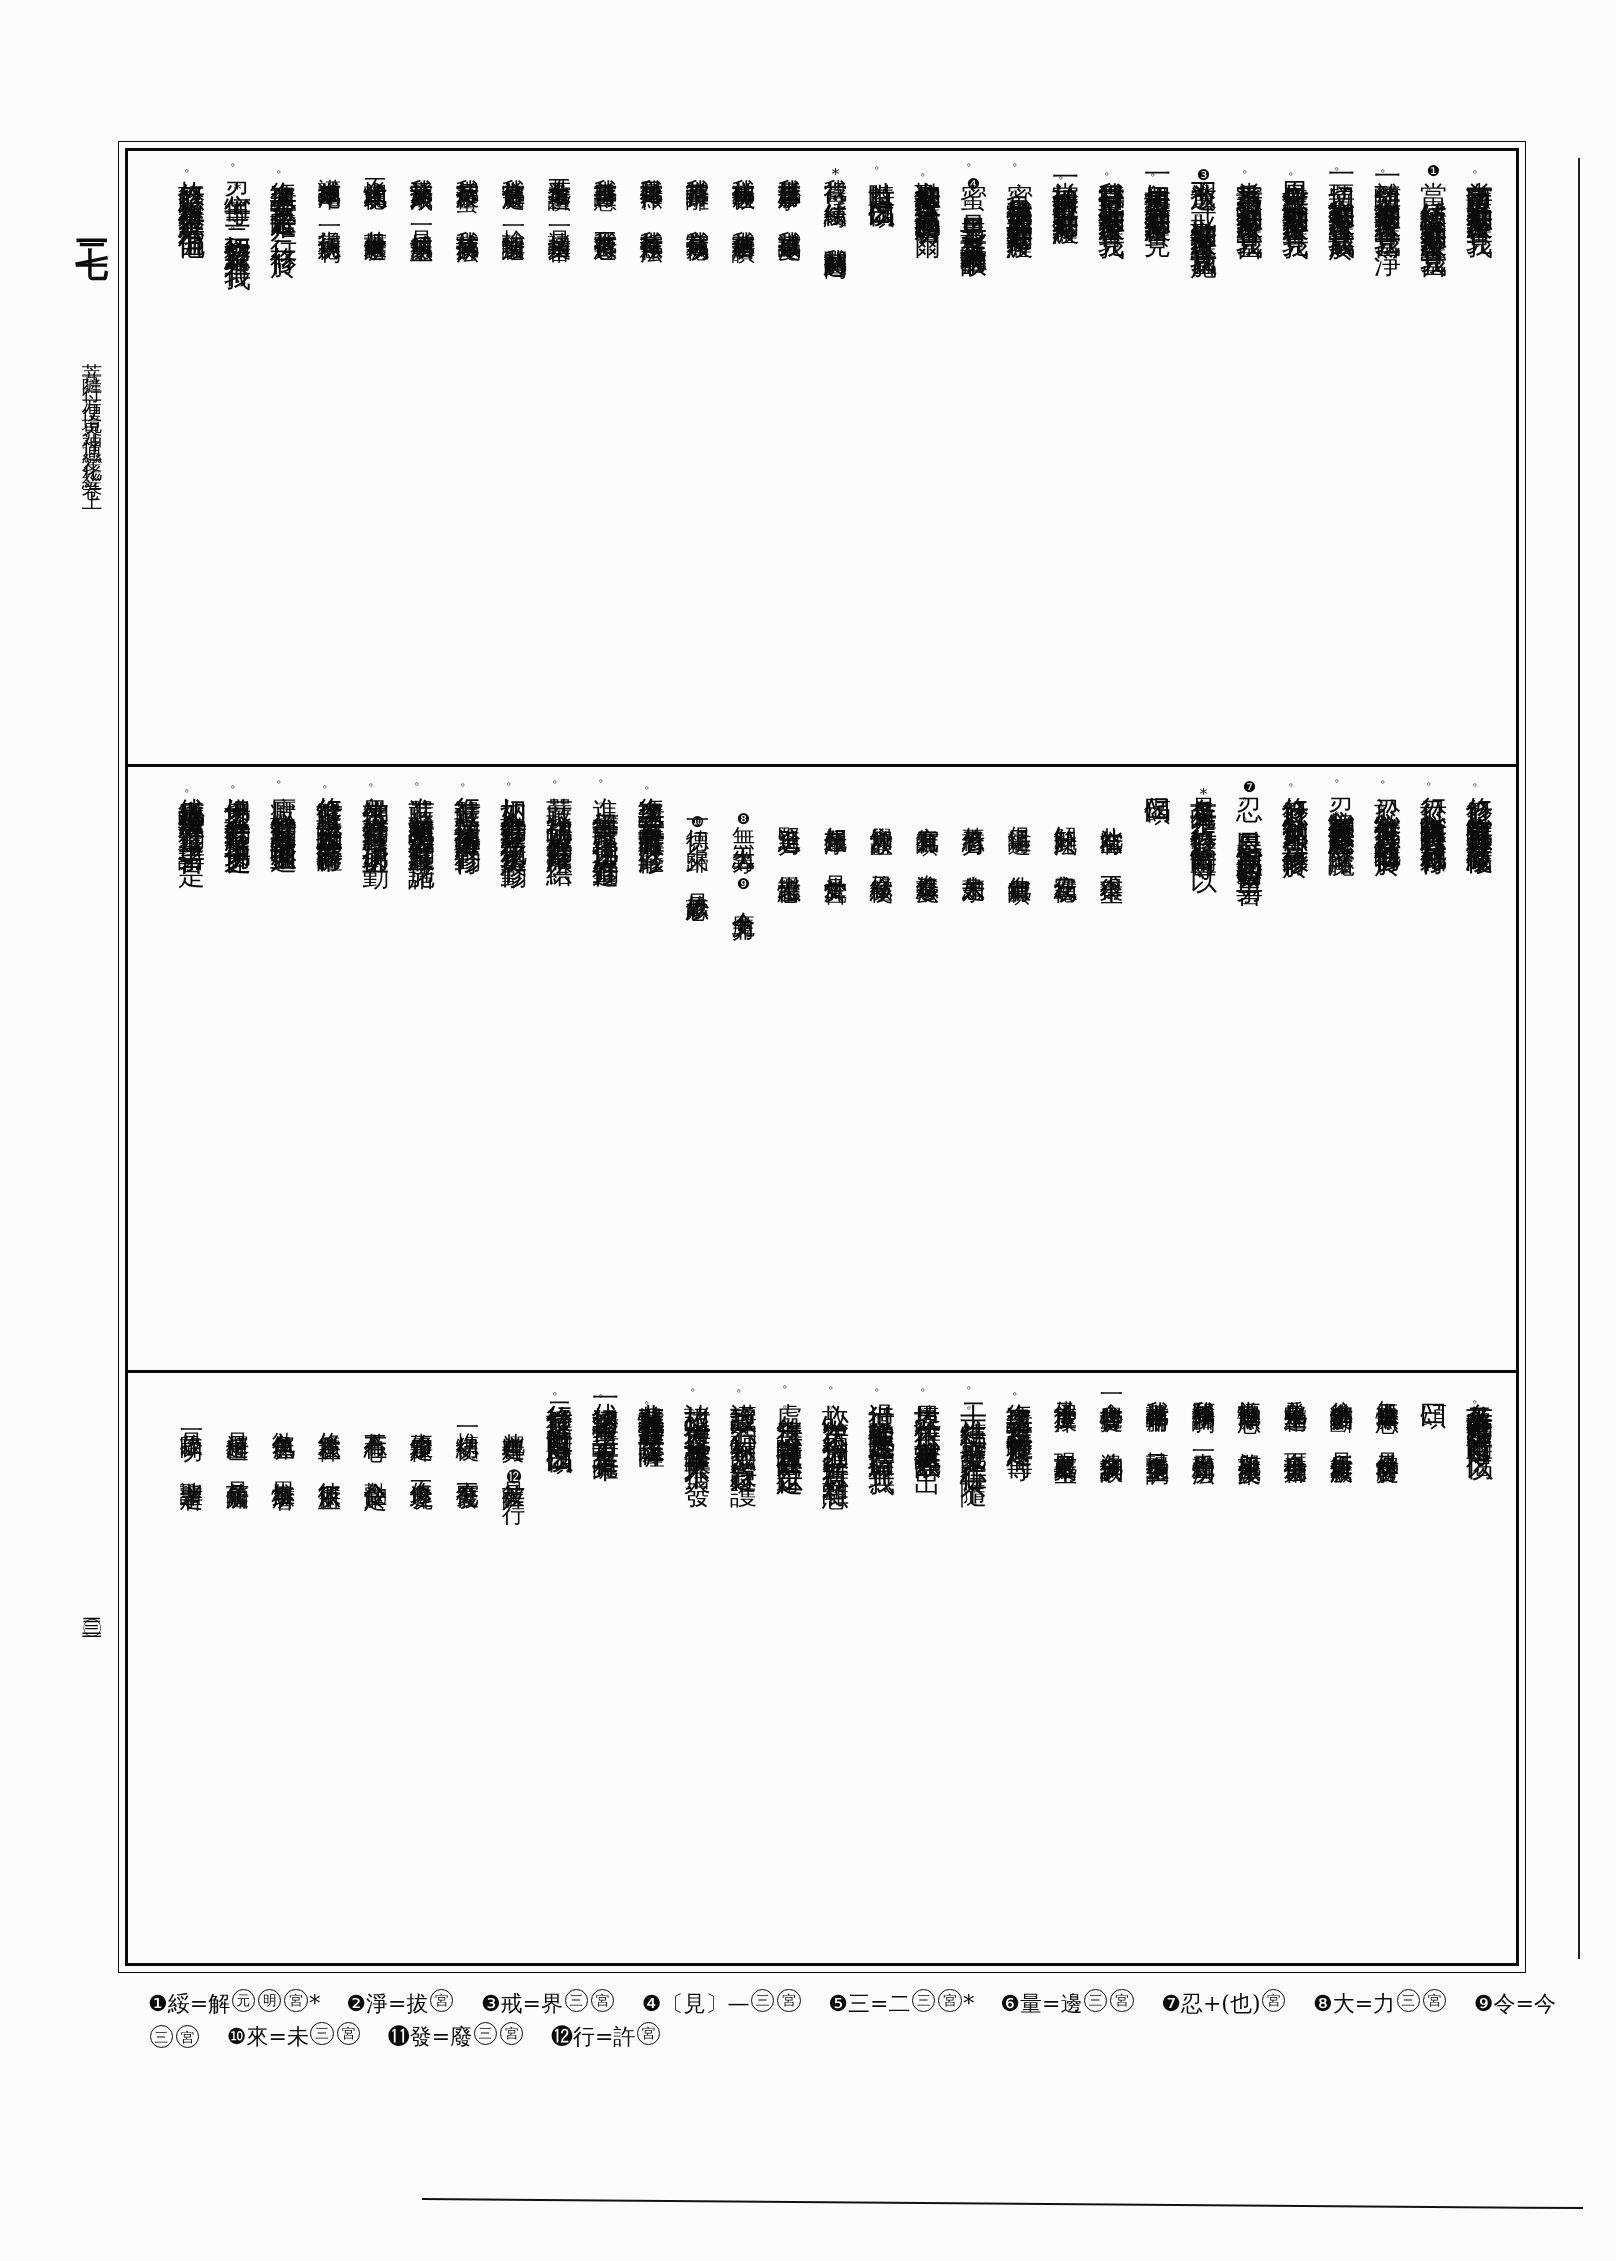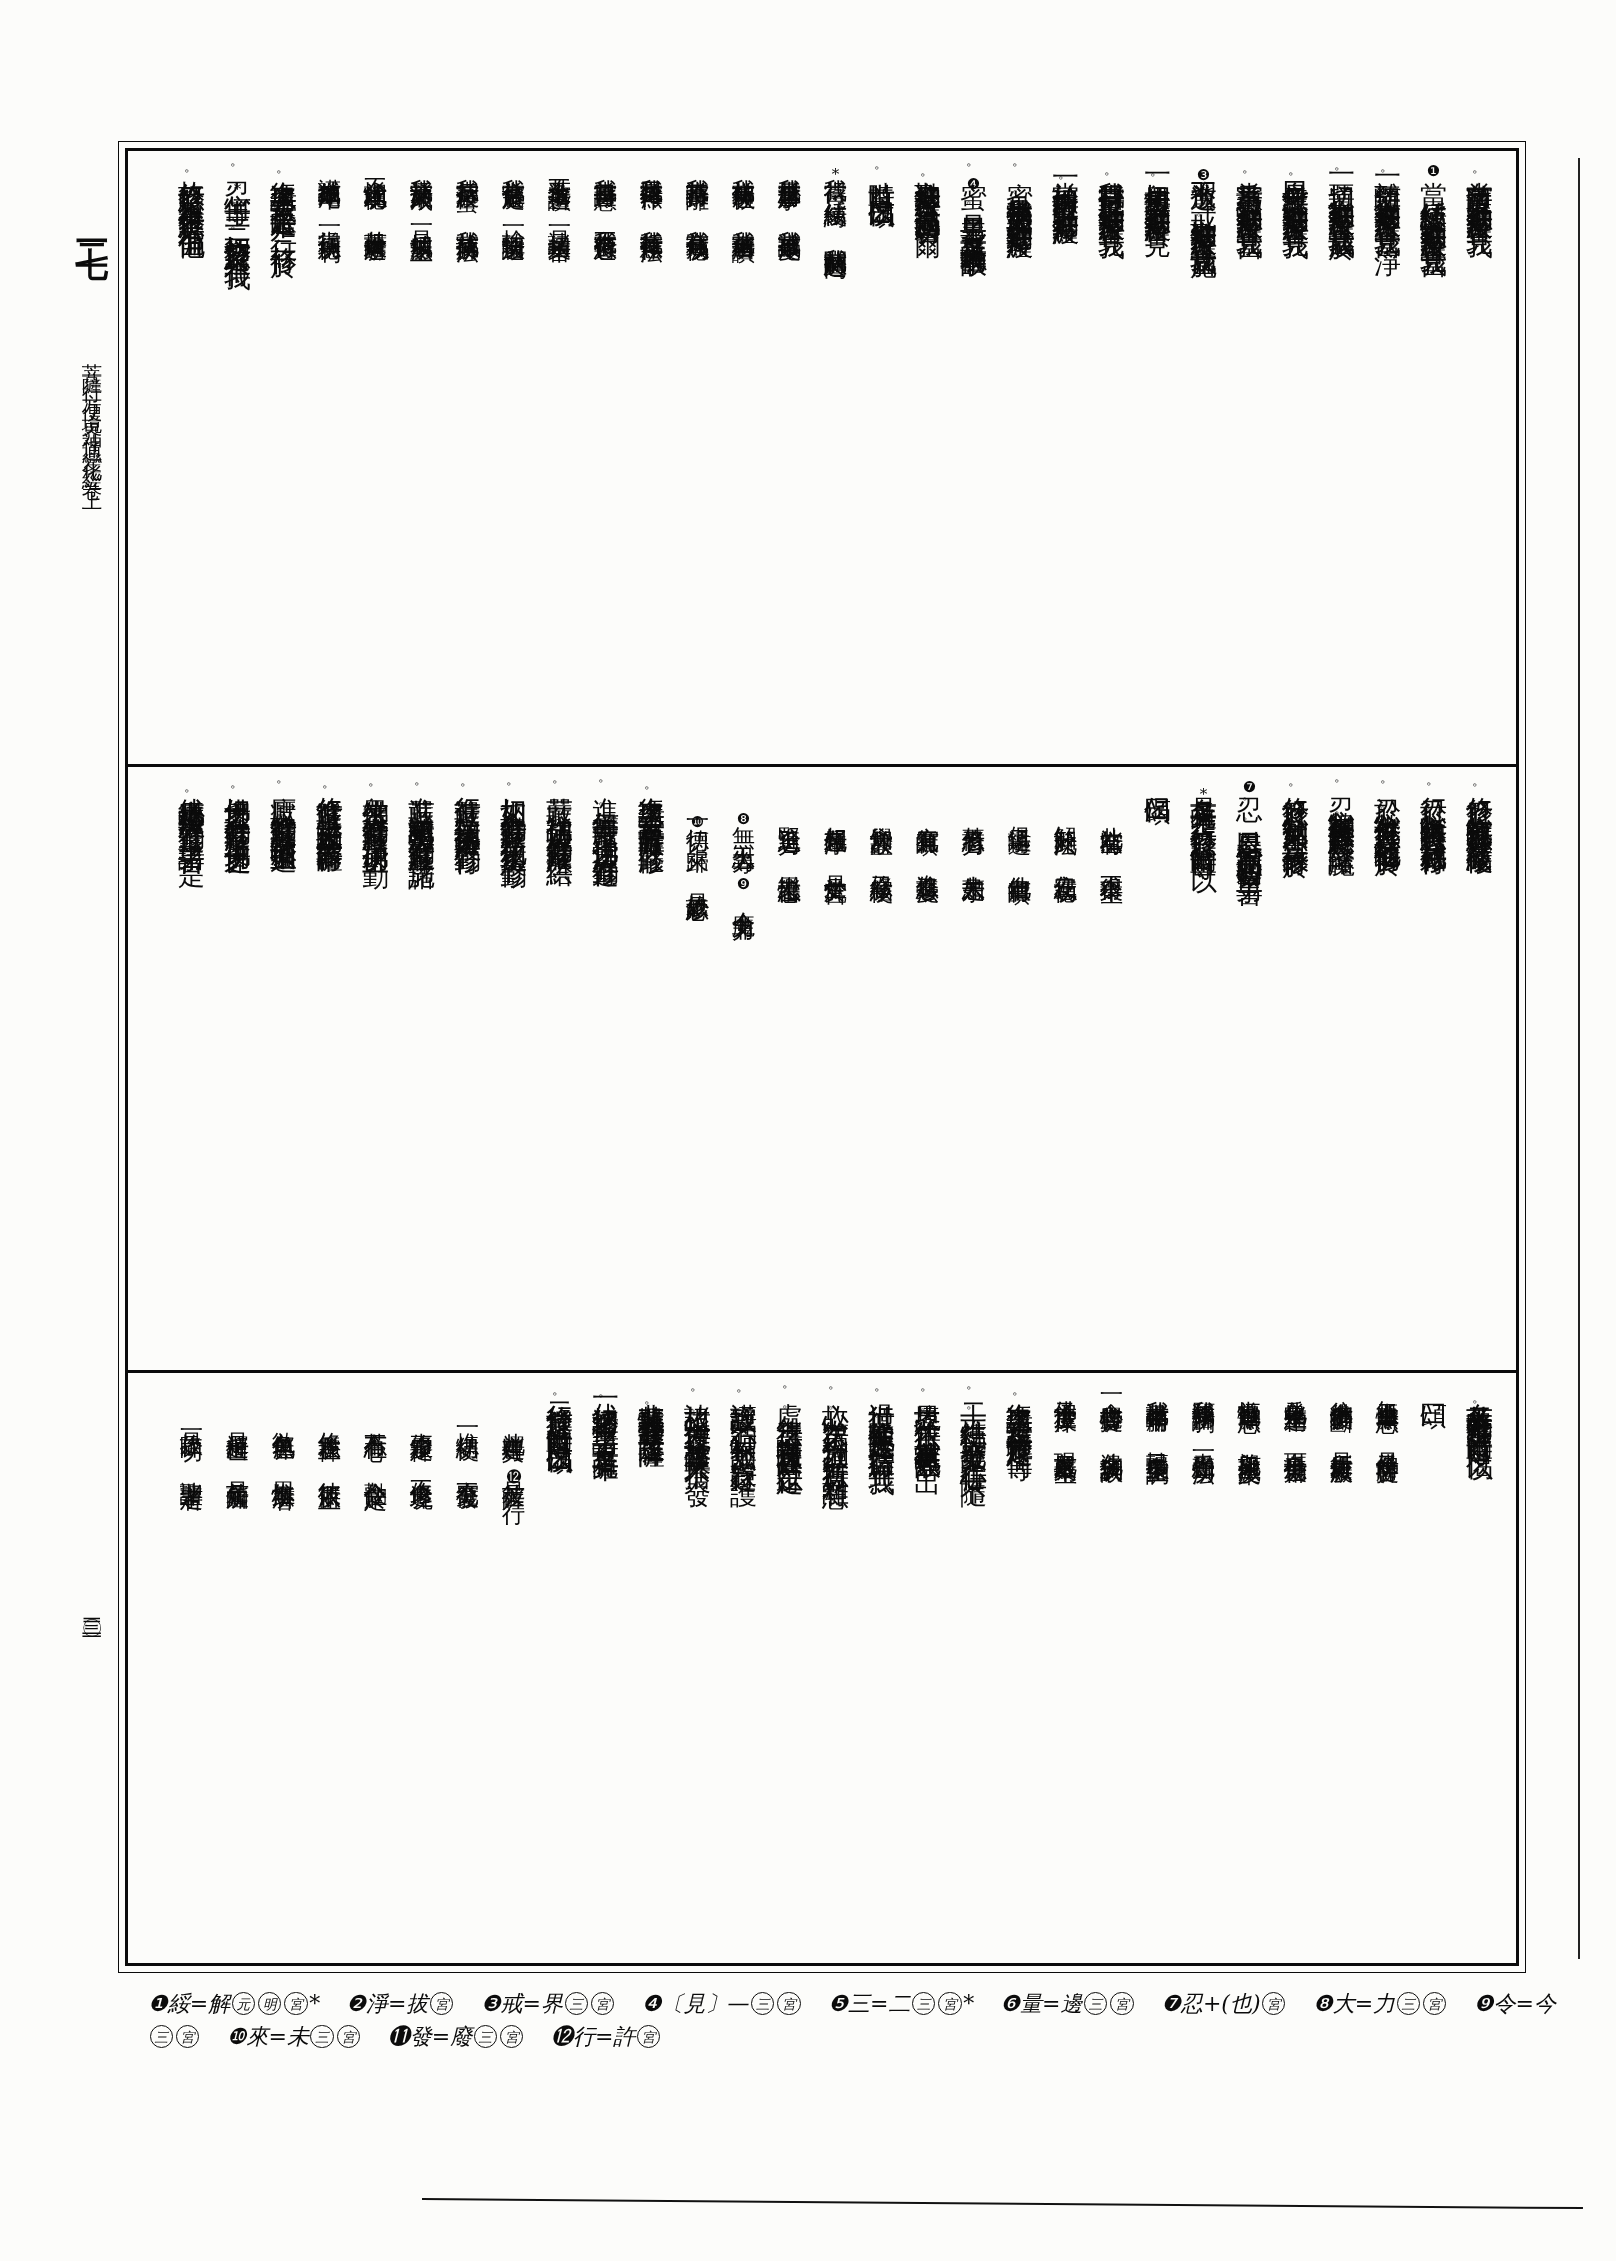--- a/index.html
+++ b/index.html
@@ -39,21 +39,21 @@
   .col.verse.m5{padding-top:32px;}
   .vgap{display:inline-block;width:0;height:41px;}
   
   .vtext{writing-mode:vertical-rl;text-orientation:upright;position:absolute;}
   .canon-num{left:69px;top:219px;font-size:33px;letter-spacing:2.3px;font-weight:bold;}
   .running-title{left:78px;top:347px;font-size:20.4px;letter-spacing:9.8px;}
   .page-num{left:78px;top:1602px;font-size:20.4px;letter-spacing:1.5px;}
   
   .footnotes{position:absolute;left:148px;top:1987px;width:1417px;}
   .fnline{display:flex;flex-wrap:nowrap;align-items:center;font-size:22px;line-height:30px;height:33px;}
-  .note{margin-right:26px;white-space:nowrap;display:inline-flex;align-items:center;font-style:italic;}
+  .note{margin-right:26px;white-space:nowrap;display:inline-flex;align-items:flex-start;}
   .siglum{
     display:inline-flex;align-items:center;justify-content:center;
     width:23.4px;height:23.4px;border:1.5px solid #0b0b0b;border-radius:50%;
     font-size:13.6px;margin:0 1.5px;flex:none;box-sizing:border-box;
   }
   
   .edge-line{position:absolute;left:422px;top:2198px;width:1161px;height:2.3px;background:#111;
     transform:rotate(0.45deg);transform-origin:left center;}
   .side-line{position:absolute;left:1578px;top:158px;width:1.5px;height:1801px;background:#222;}
 </style>

